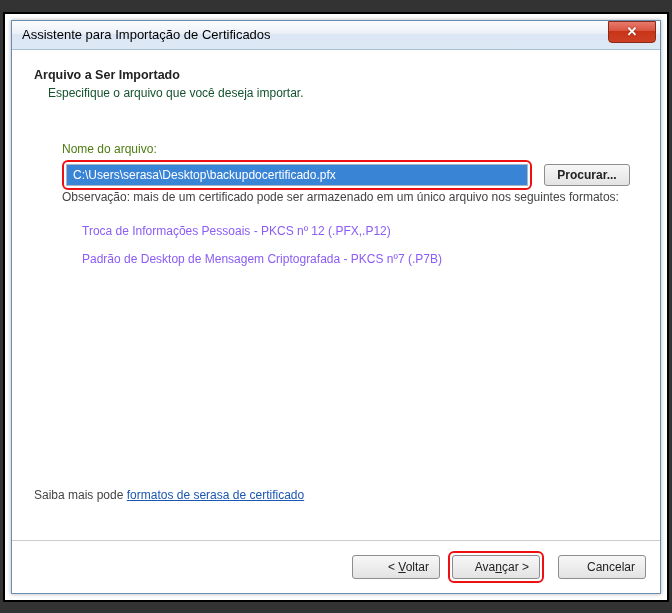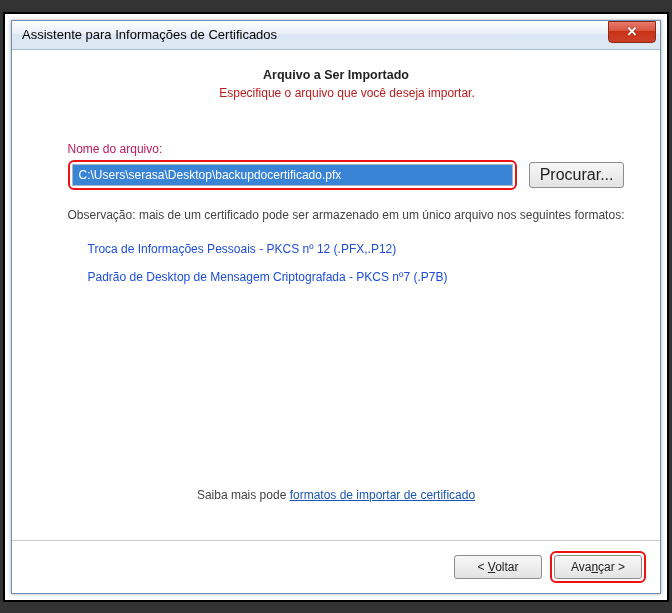--- a/index.html
+++ b/index.html
@@ -52,46 +52,44 @@
       font-size: 13px;
       text-shadow: 0 0 2px rgba(0,0,0,0.4);
     }
     .content {
       padding: 18px 22px 16px 22px;
       color: #333;
       min-height: 490px;
       box-sizing: border-box;
       display: flex;
       flex-direction: column;
-      align-items: center;
     }
     .heading {
       font-weight: bold;
       color: #222;
       margin-bottom: 4px;
       font-size: 12.5px;
     }
     .subheading {
-      color: #b91c1c;
-      margin-left: 22px;
+      color: #14532d;
+      margin-left: 14px;
       margin-bottom: 42px;
     }
     .inner {
       margin-left: 28px;
       margin-right: 8px;
     }
     .field-label {
-      color: #be185d;
+      color: #4d7c0f;
       margin-bottom: 4px;
     }
     .file-row {
       display: flex;
       align-items: center;
       gap: 12px;
-      margin-bottom: 18px;
     }
     .highlight-box {
       border: 2.5px solid #e11;
       border-radius: 6px;
       padding: 2px;
       flex: 1;
     }
     .file-input {
       width: 100%;
       box-sizing: border-box;
@@ -103,30 +101,31 @@
       color: #fff;
     }
     .file-input::selection { background: #3a84d6; color: #fff; }
     .browse-btn {
       min-width: 86px;
       padding: 3px 10px;
       background: linear-gradient(to bottom,#f7f7f7,#e3e3e3);
       border: 1px solid #8d8d8d;
       border-radius: 3px;
       font-family: inherit;
-      font-size: 16px;
+      font-size: 12px;
       color: #222;
+      font-weight: bold;
     }
     .note {
       color: #444;
       margin-bottom: 20px;
     }
     .fmt {
       margin-left: 20px;
-      color: #1d4ed8;
+      color: #8b5cf6;
       margin-bottom: 14px;
     }
     .link-line {
       margin-top: auto;
       color: #444;
       margin-bottom: 22px;
     }
     .link-line a {
       color: #1a56b3;
       text-decoration: underline;
@@ -141,36 +140,37 @@
     }
     .wiz-btn {
       min-width: 88px;
       padding: 4px 10px;
       background: linear-gradient(to bottom,#f7f7f7,#e3e3e3);
       border: 1px solid #8d8d8d;
       border-radius: 3px;
       font-family: inherit;
       font-size: 12px;
       color: #222;
+      text-align: right;
     }
     .btn-highlight {
       border: 2.5px solid #e11;
       border-radius: 6px;
       padding: 2px;
       display: inline-flex;
     }
     .u { text-decoration: underline; }
   </style>
 </head>
 <body>
 
 <div class="outer-frame">
   <div class="window">
     <div class="titlebar">
-      <span class="titlebar-text">Assistente para Informações de Certificados</span>
+      <span class="titlebar-text">Assistente para Importação de Certificados</span>
       <div class="close-btn">
         <span>✕</span>
       </div>
     </div>
 
     <div class="content">
       <div class="heading">Arquivo a Ser Importado</div>
       <div class="subheading">Especifique o arquivo que você deseja importar.</div>
 
       <div class="inner">
@@ -181,24 +181,25 @@
           </div>
           <button class="browse-btn">Procurar...</button>
         </div>
 
         <div class="note">Observação: mais de um certificado pode ser armazenado em um único arquivo nos seguintes formatos:</div>
         <div class="fmt">Troca de Informações Pessoais - PKCS nº 12 (.PFX,.P12)</div>
         <div class="fmt">Padrão de Desktop de Mensagem Criptografada - PKCS nº7 (.P7B)</div>
       </div>
 
       <div class="link-line">
-        <span>Saiba mais pode </span><a href="#">formatos de importar de certificado</a>
+        <span>Saiba mais pode </span><a href="#">formatos de serasa de certificado</a>
       </div>
     </div>
 
     <div class="button-row">
       <button class="wiz-btn"><span>&lt; </span><span class="u">V</span><span>oltar</span></button>
       <span class="btn-highlight">
         <button class="wiz-btn"><span>Ava</span><span class="u">n</span><span>çar &gt;</span></button>
       </span>
+      <button class="wiz-btn" style="margin-left:6px;">Cancelar</button>
     </div>
   </div>
 </div>
 
 </body></html>

